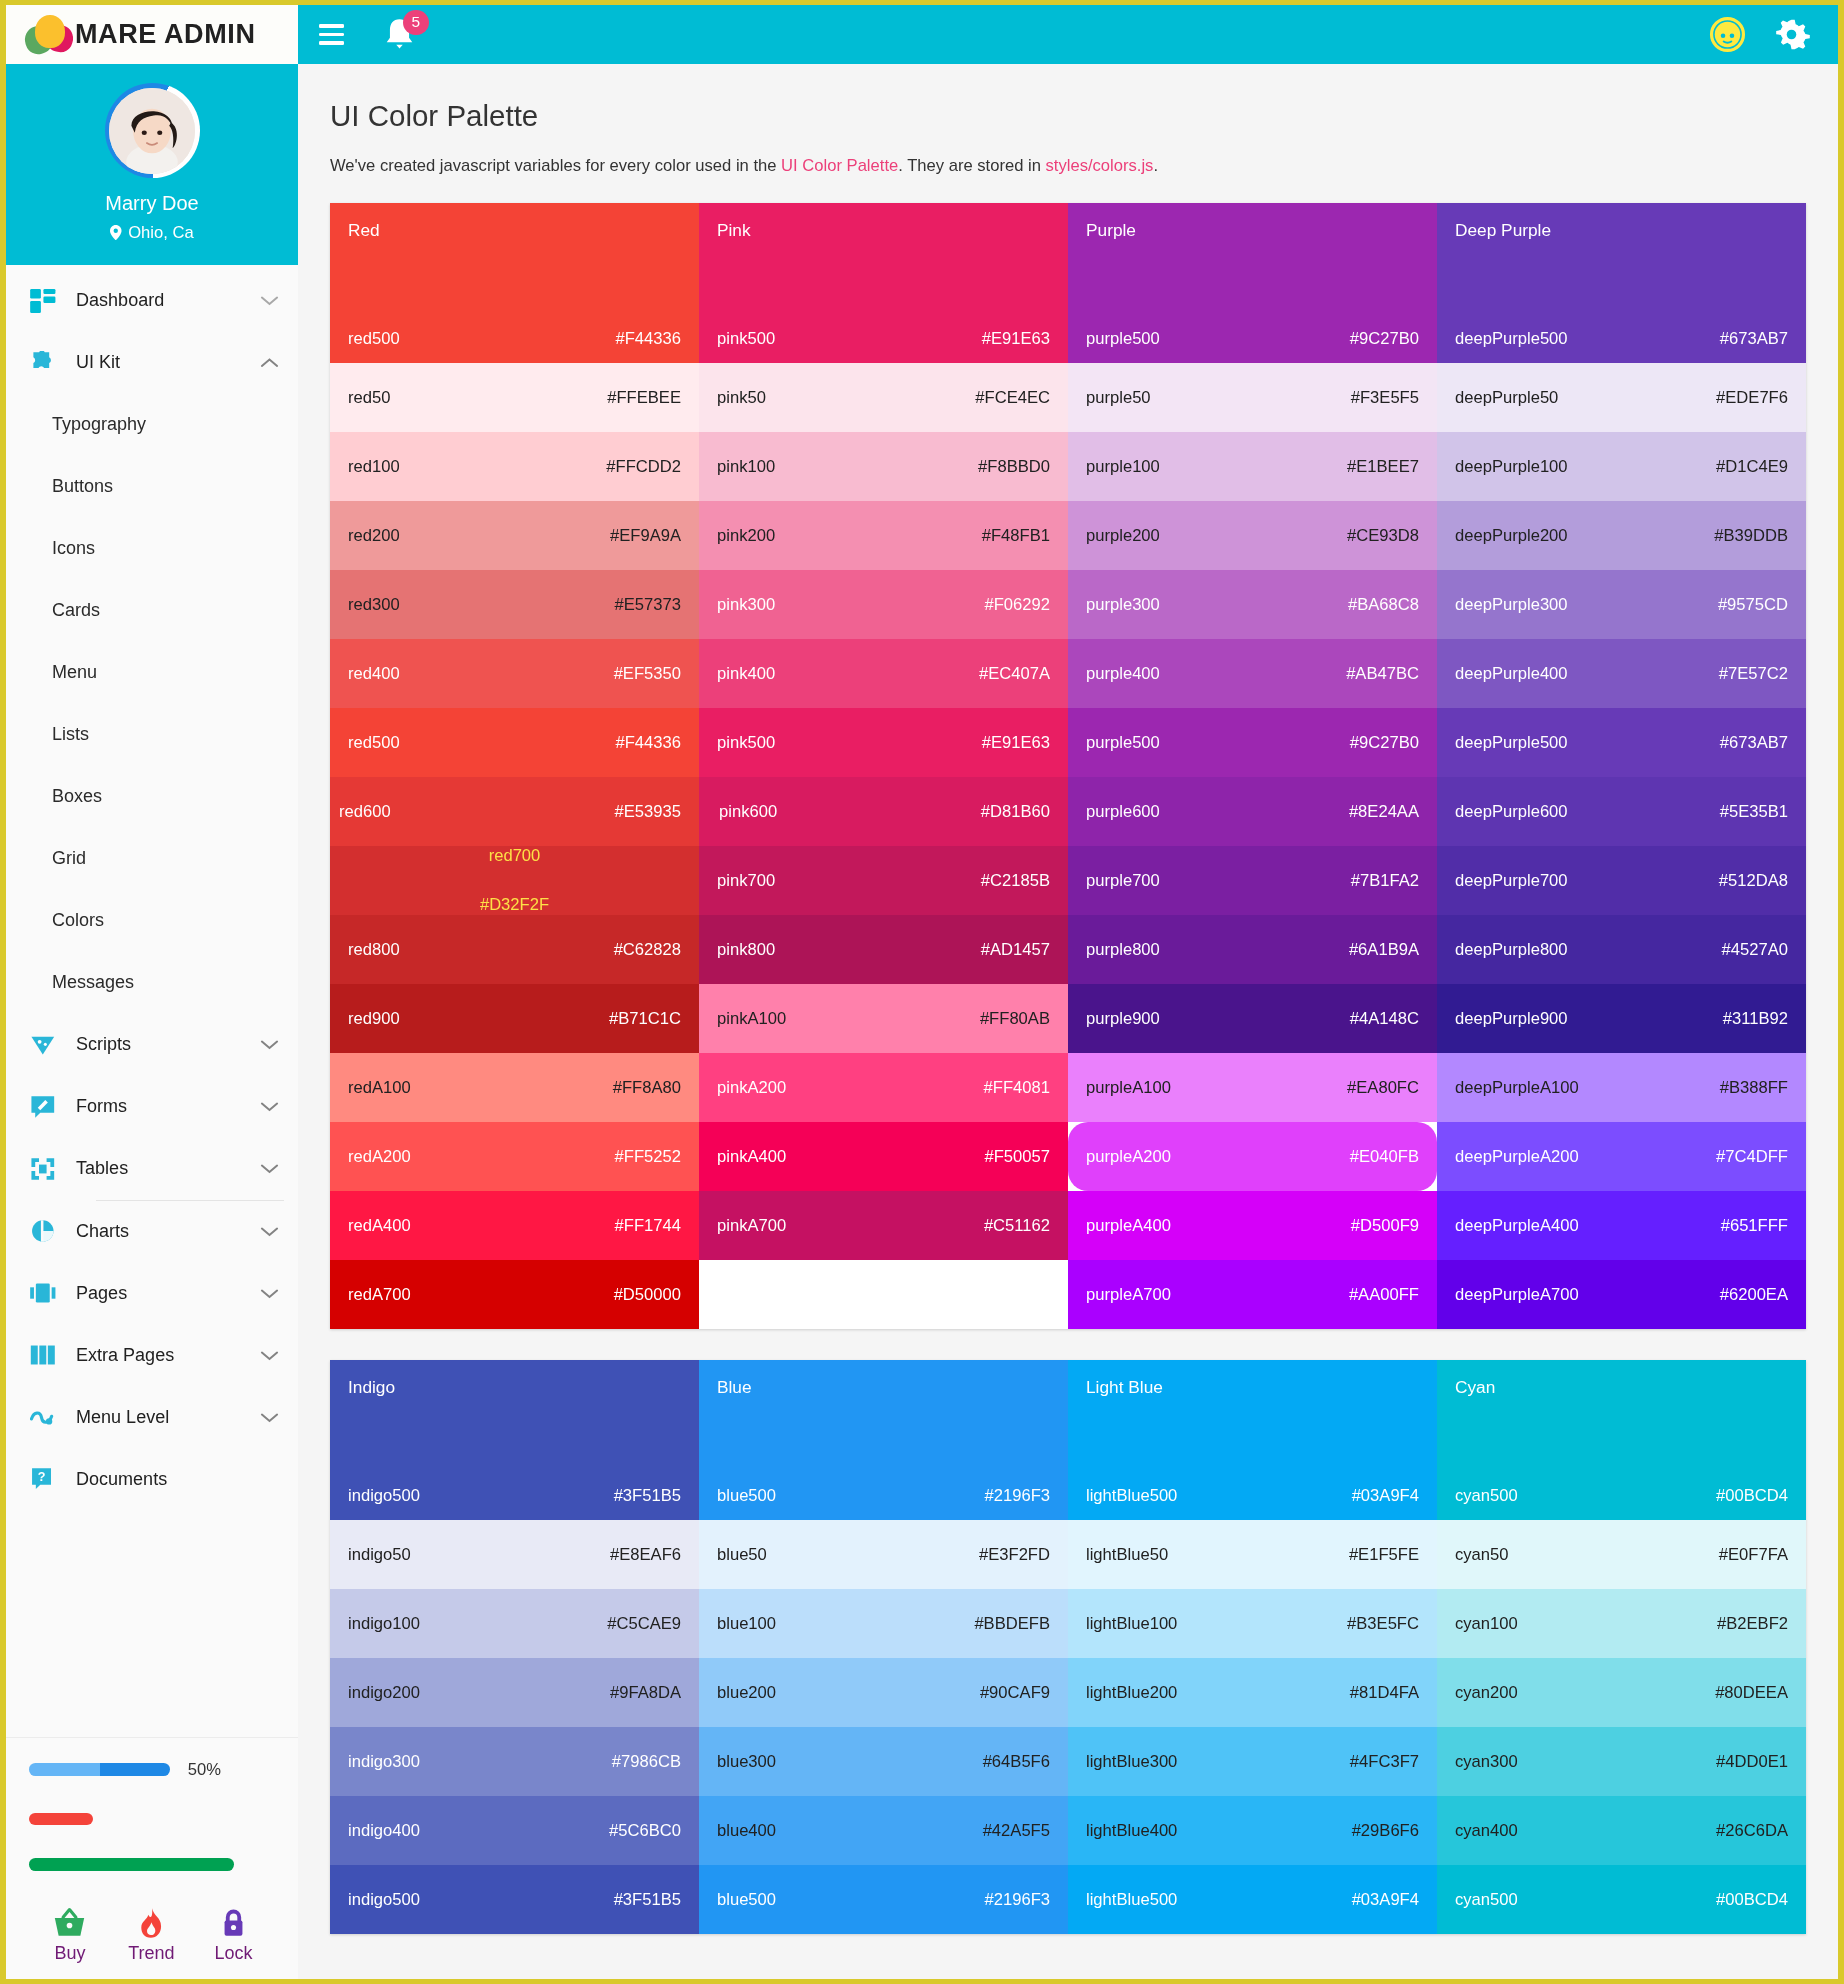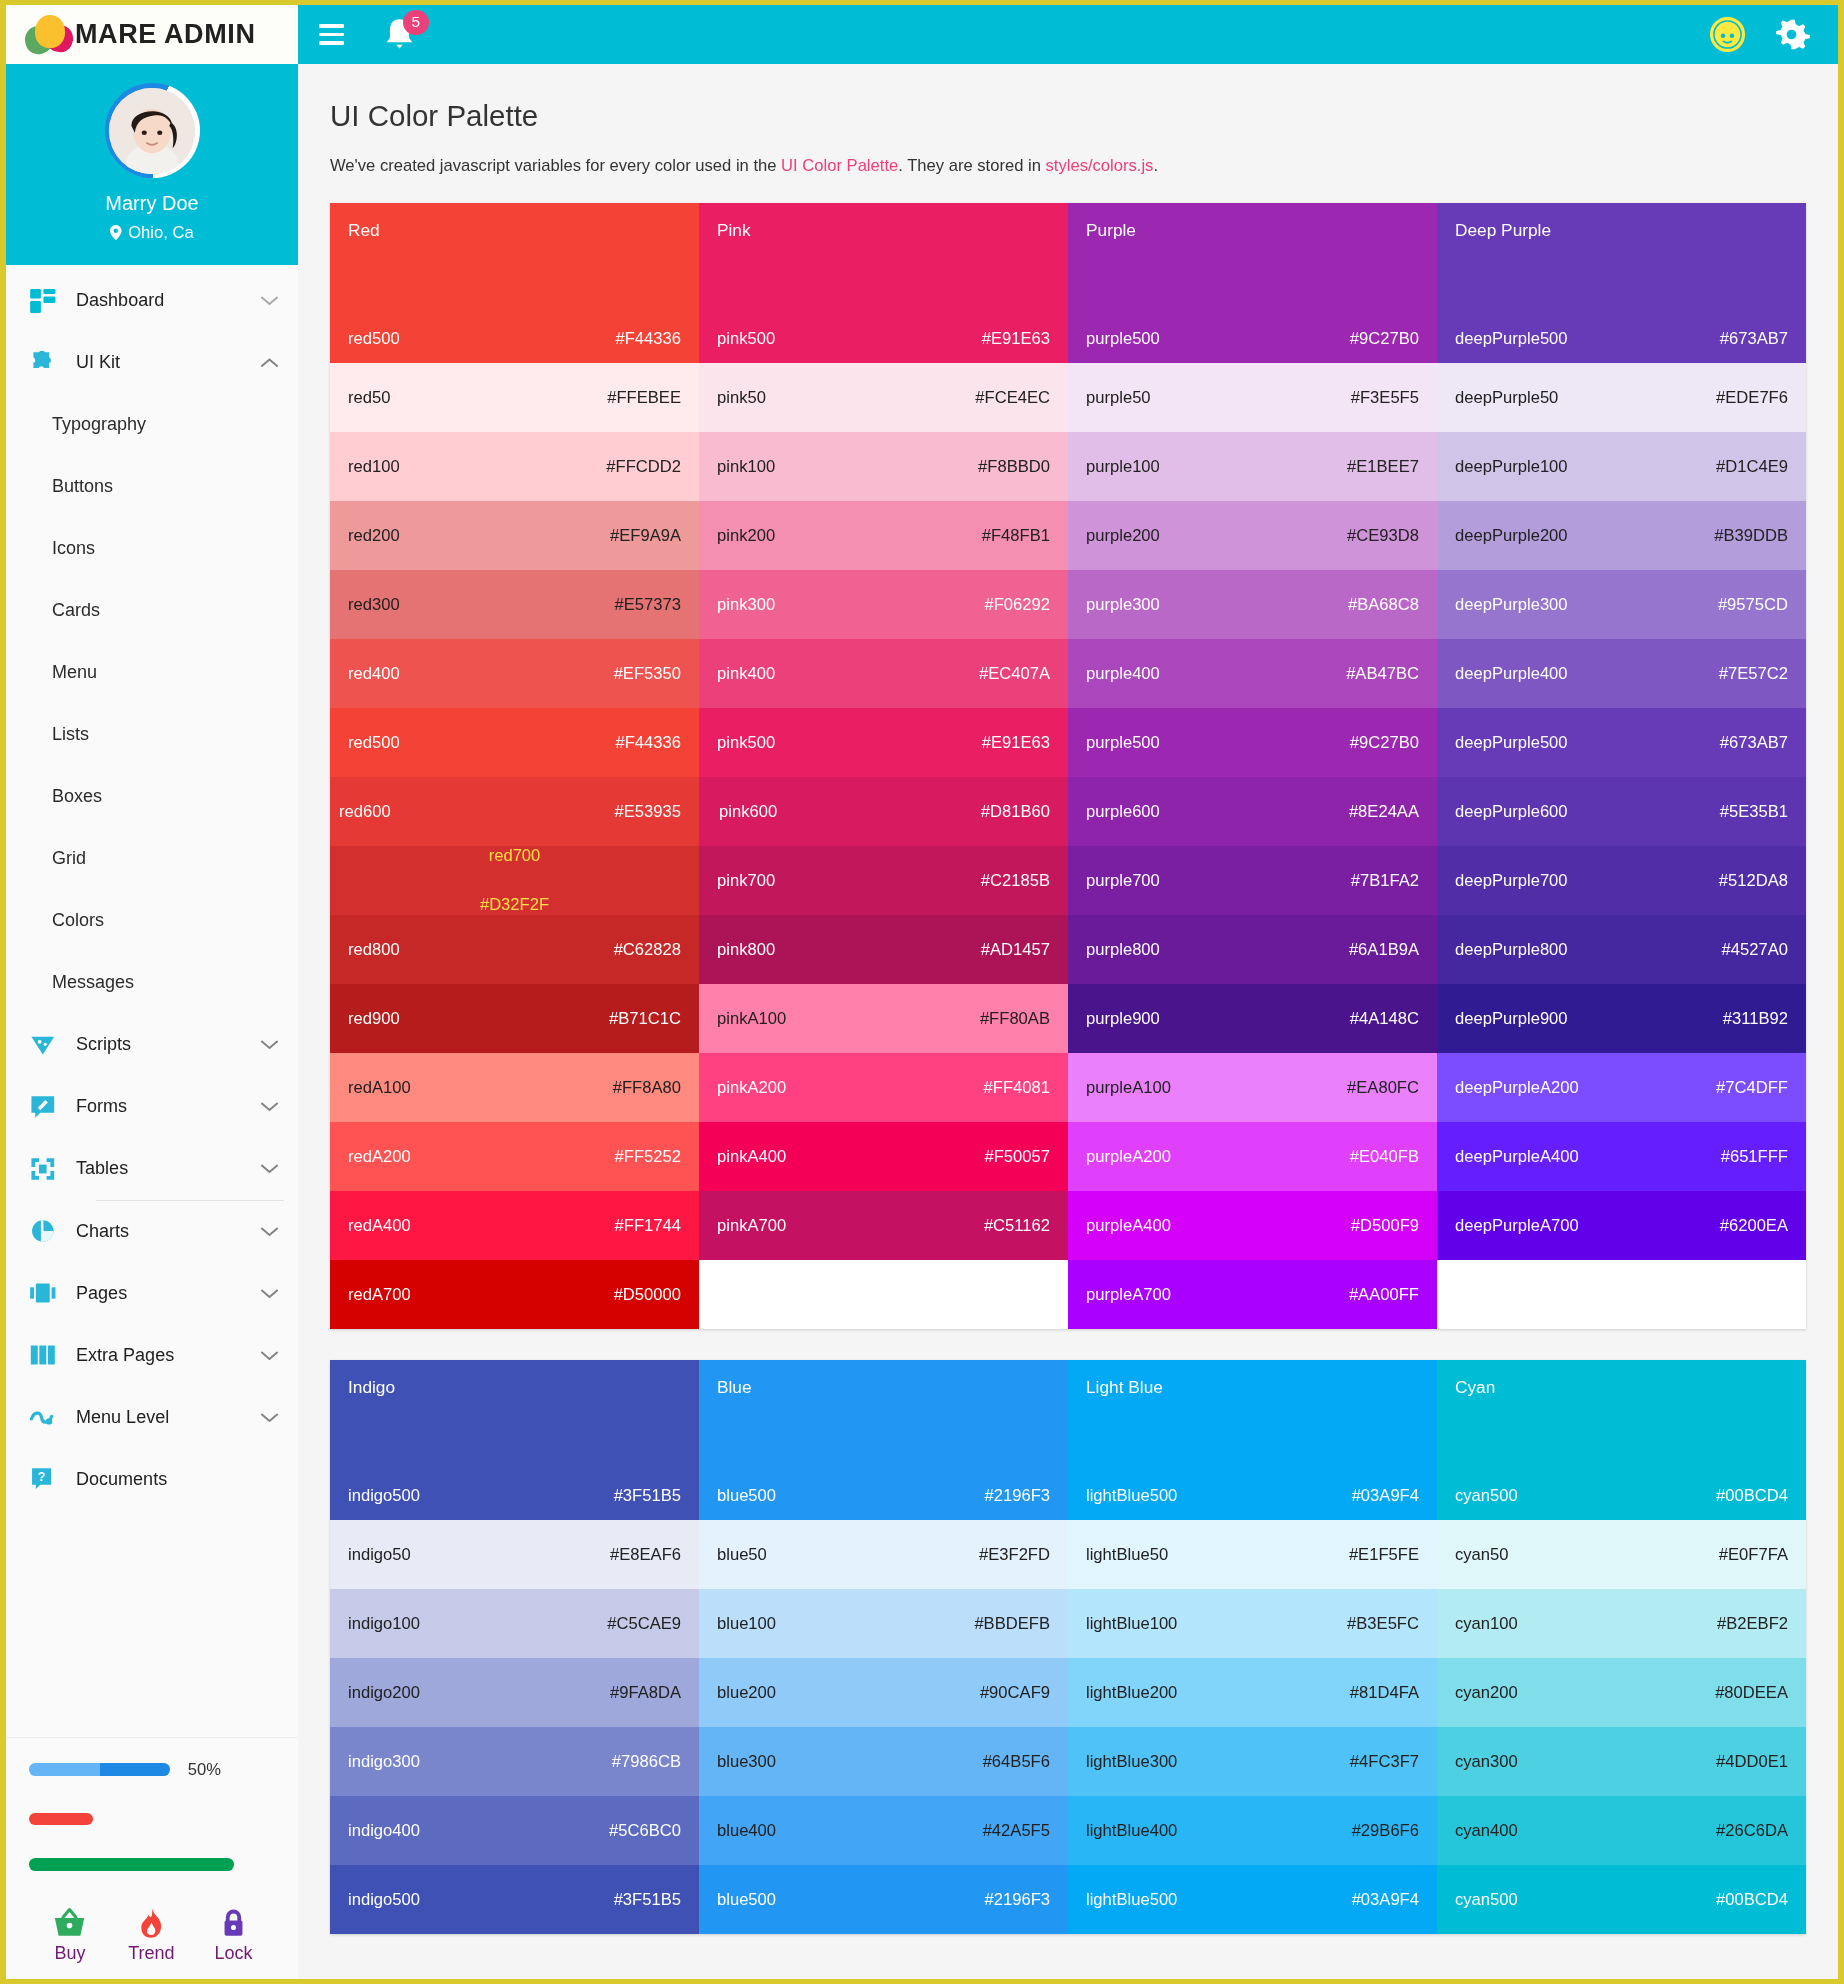--- a/index.html
+++ b/index.html
@@ -624,21 +624,21 @@
                 <span>#6A1B9A</span>
               </div>
               <div class="swatch-row" style="background: rgb(74, 20, 140); color: rgb(255, 255, 255);">
                 <span>purple900</span>
                 <span>#4A148C</span>
               </div>
               <div class="swatch-row" style="background: rgb(234, 128, 252); color: rgb(33, 33, 33);">
                 <span>purpleA100</span>
                 <span>#EA80FC</span>
               </div>
-              <div class="swatch-row" style="background: rgb(224, 64, 251); color: rgb(255, 255, 255);">
+              <div class="swatch-row" style="background: rgb(224, 64, 251); color: rgb(255, 255, 255); border-radius: 20px;">
                 <span>purpleA200</span>
                 <span>#E040FB</span>
               </div>
               <div class="swatch-row" style="background: rgb(213, 0, 249); color: rgb(255, 255, 255);">
                 <span>purpleA400</span>
                 <span>#D500F9</span>
               </div>
               <div class="swatch-row" style="background: rgb(170, 0, 255); color: rgb(255, 255, 255);">
                 <span>purpleA700</span>
                 <span>#AA00FF</span>
@@ -684,20 +684,24 @@
                 <span>deepPurple700</span>
                 <span>#512DA8</span>
               </div>
               <div class="swatch-row" style="background: rgb(69, 39, 160); color: rgb(255, 255, 255);">
                 <span>deepPurple800</span>
                 <span>#4527A0</span>
               </div>
               <div class="swatch-row" style="background: rgb(49, 27, 146); color: rgb(255, 255, 255);">
                 <span>deepPurple900</span>
                 <span>#311B92</span>
+              </div>
+              <div class="swatch-row" style="background: rgb(179, 136, 255); color: rgb(33, 33, 33);">
+                <span>deepPurpleA100</span>
+                <span>#B388FF</span>
               </div>
               <div class="swatch-row" style="background: rgb(124, 77, 255); color: rgb(255, 255, 255);">
                 <span>deepPurpleA200</span>
                 <span>#7C4DFF</span>
               </div>
               <div class="swatch-row" style="background: rgb(101, 31, 255); color: rgb(255, 255, 255);">
                 <span>deepPurpleA400</span>
                 <span>#651FFF</span>
               </div>
               <div class="swatch-row" style="background: rgb(98, 0, 234); color: rgb(255, 255, 255);">

